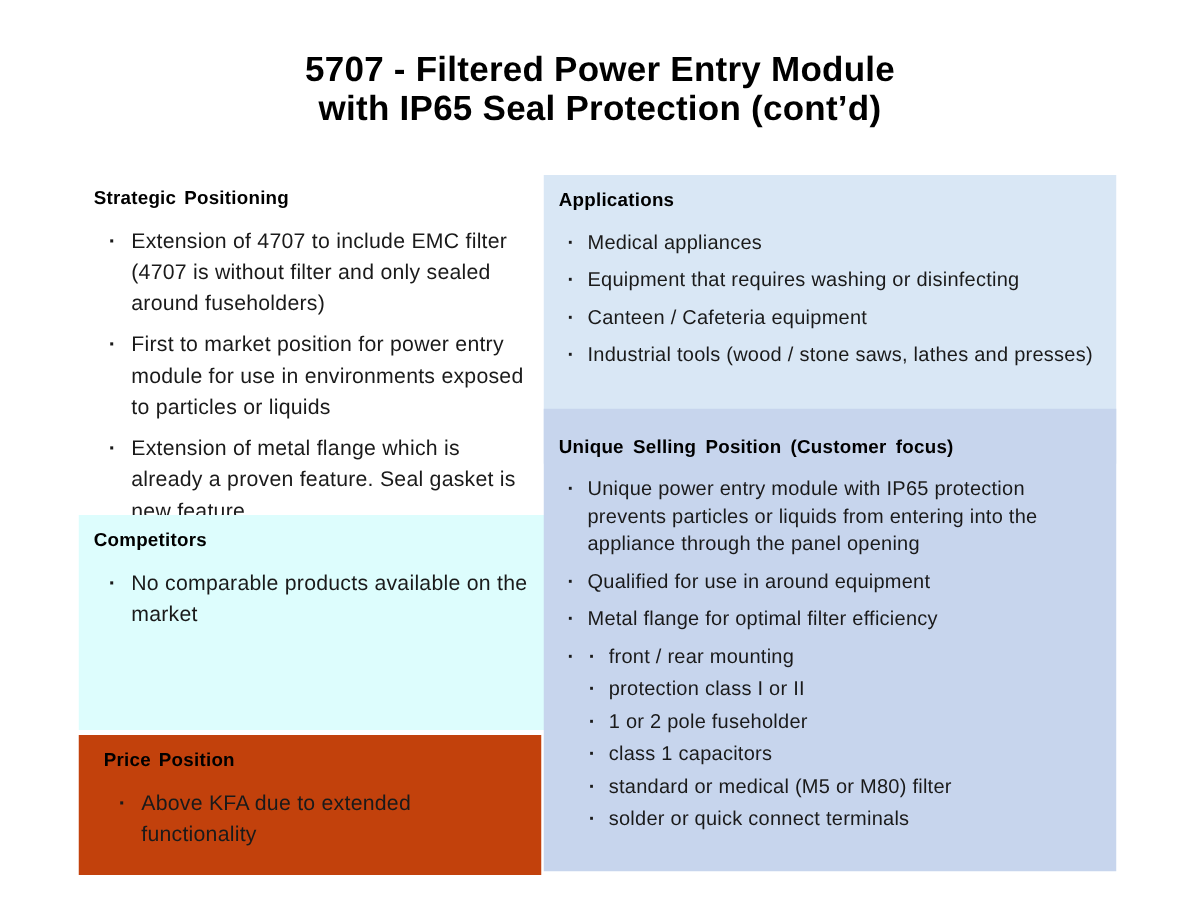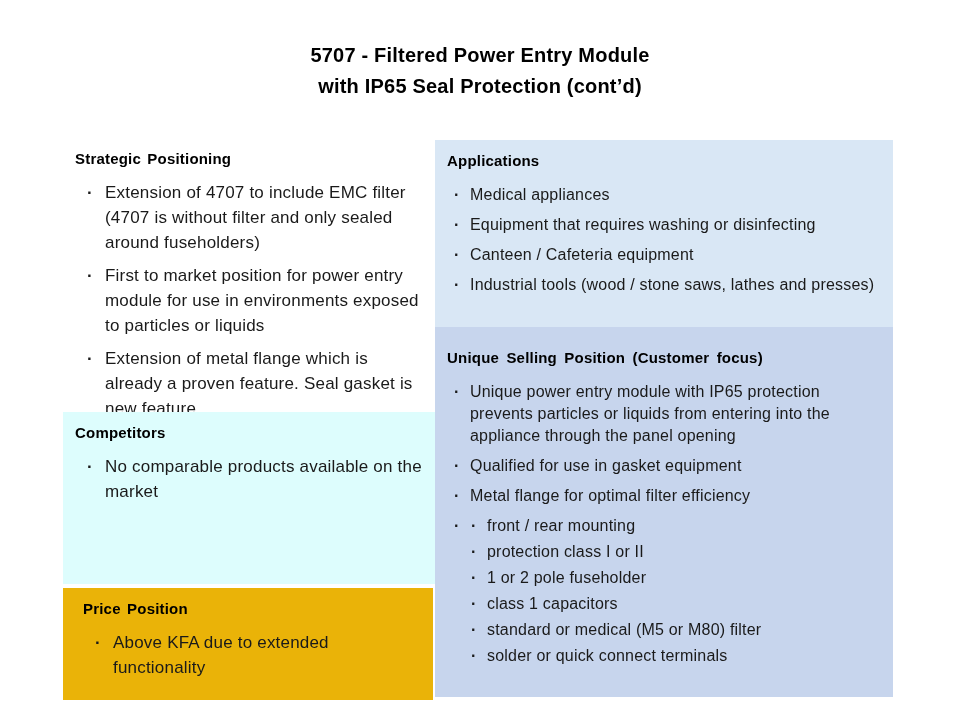--- a/index.html
+++ b/index.html
@@ -2,21 +2,21 @@
 <html><head>
 <meta charset="utf-8">
 <style>
   html,body{margin:0;padding:0;}
   body{
     width:960px;height:720px;position:relative;background:#ffffff;
     font-family:"Liberation Sans", sans-serif;color:#1a1a1a;overflow:hidden;
   }
   .slide-title{
     position:absolute;top:40px;left:0;width:960px;text-align:center;
-    font-size:20px;font-weight:bold;line-height:31px;color:#000;
+    font-size:28px;font-weight:bold;line-height:31px;color:#000;
     letter-spacing:0.2px;
   }
   .box{position:absolute;box-sizing:border-box;padding:8px 12px 0 12px;}
   .heading{
     font-size:15px;font-weight:bold;color:#000;margin:0 0 10px 0;
     letter-spacing:0.2px;word-spacing:2px;line-height:22px;
   }
   .heading.wide{word-spacing:3px;}
   ul.blist{list-style:none;margin:0;padding:0;}
   ul.blist li{position:relative;letter-spacing:0.2px;}
@@ -55,42 +55,42 @@
   </ul>
 </div>
 
 <div class="box" id="competitors" style="background-color: rgb(221, 253, 253);">
   <h2 class="heading" style="margin-top:2px;">Competitors</h2>
   <ul class="blist left-list">
     <li><span class="dot">·</span><span>No comparable products available on the market</span></li>
   </ul>
 </div>
 
-<div class="box" id="price" style="background-color: #eab308; padding-left: 20px;">
+<div class="box" id="price" style="background-color: #c2410c; padding-left: 20px;">
   <h2 class="heading" style="margin-top:2px;">Price Position</h2>
   <ul class="blist left-list">
     <li><span class="dot">·</span><span>Above KFA due to extended functionality</span></li>
   </ul>
 </div>
 
 <div class="box" id="applications" style="background-color: rgb(217, 231, 245);">
   <h2 class="heading" style="margin-top:2px;margin-bottom:12px;">Applications</h2>
   <ul class="blist right-list">
     <li><span class="dot">·</span><span>Medical appliances</span></li>
     <li><span class="dot">·</span><span>Equipment that requires washing or disinfecting</span></li>
     <li><span class="dot">·</span><span>Canteen / Cafeteria equipment</span></li>
     <li><span class="dot">·</span><span>Industrial tools (wood / stone saws, lathes and presses)</span></li>
   </ul>
 </div>
 
 <div class="box" id="usp" style="background-color: rgb(199, 213, 237);">
   <h2 class="heading wide" style="margin-bottom:12px;">Unique Selling Position (Customer focus)</h2>
   <ul class="blist right-list">
     <li><span class="dot">·</span><span>Unique power entry module with IP65 protection prevents particles or liquids from entering into the appliance through the panel opening</span></li>
-    <li><span class="dot">·</span><span>Qualified for use in gasket equipment</span></li>
+    <li><span class="dot">·</span><span>Qualified for use in around equipment</span></li>
     <li><span class="dot">·</span><span>Metal flange for optimal filter efficiency</span></li>
     <li style="margin-bottom:6px;"><span class="dot">·</span></li>
   </ul>
   <ul class="blist sub-list">
     <li><span class="dot">·</span><span>front / rear mounting</span></li>
     <li><span class="dot">·</span><span>protection class I or II</span></li>
     <li><span class="dot">·</span><span>1 or 2 pole fuseholder</span></li>
     <li><span class="dot">·</span><span>class 1 capacitors</span></li>
     <li><span class="dot">·</span><span>standard or medical (M5 or M80) filter</span></li>
     <li><span class="dot">·</span><span>solder or quick connect terminals</span></li>

